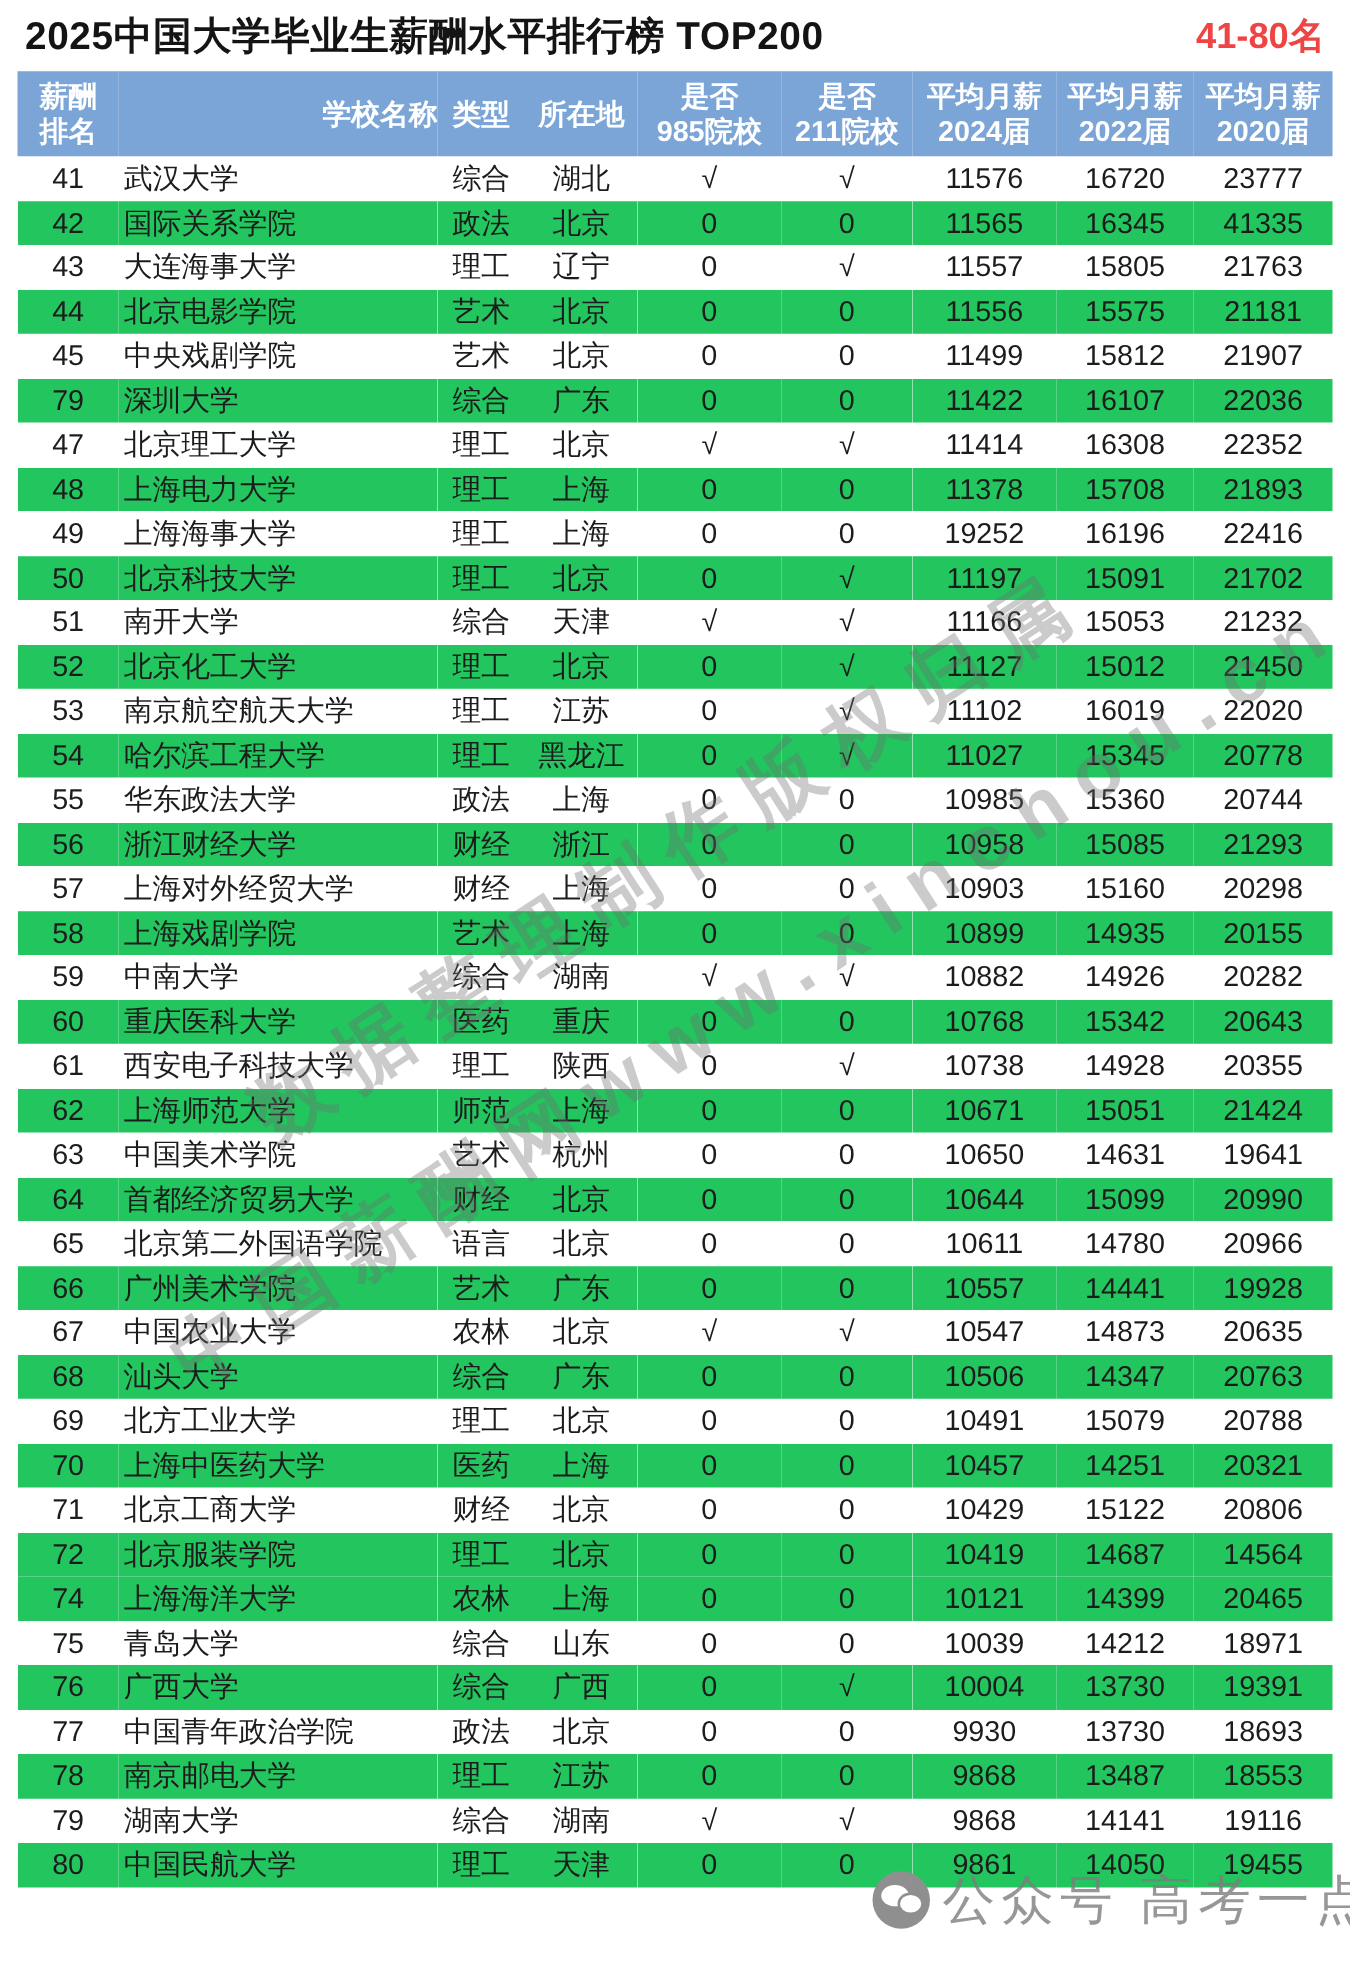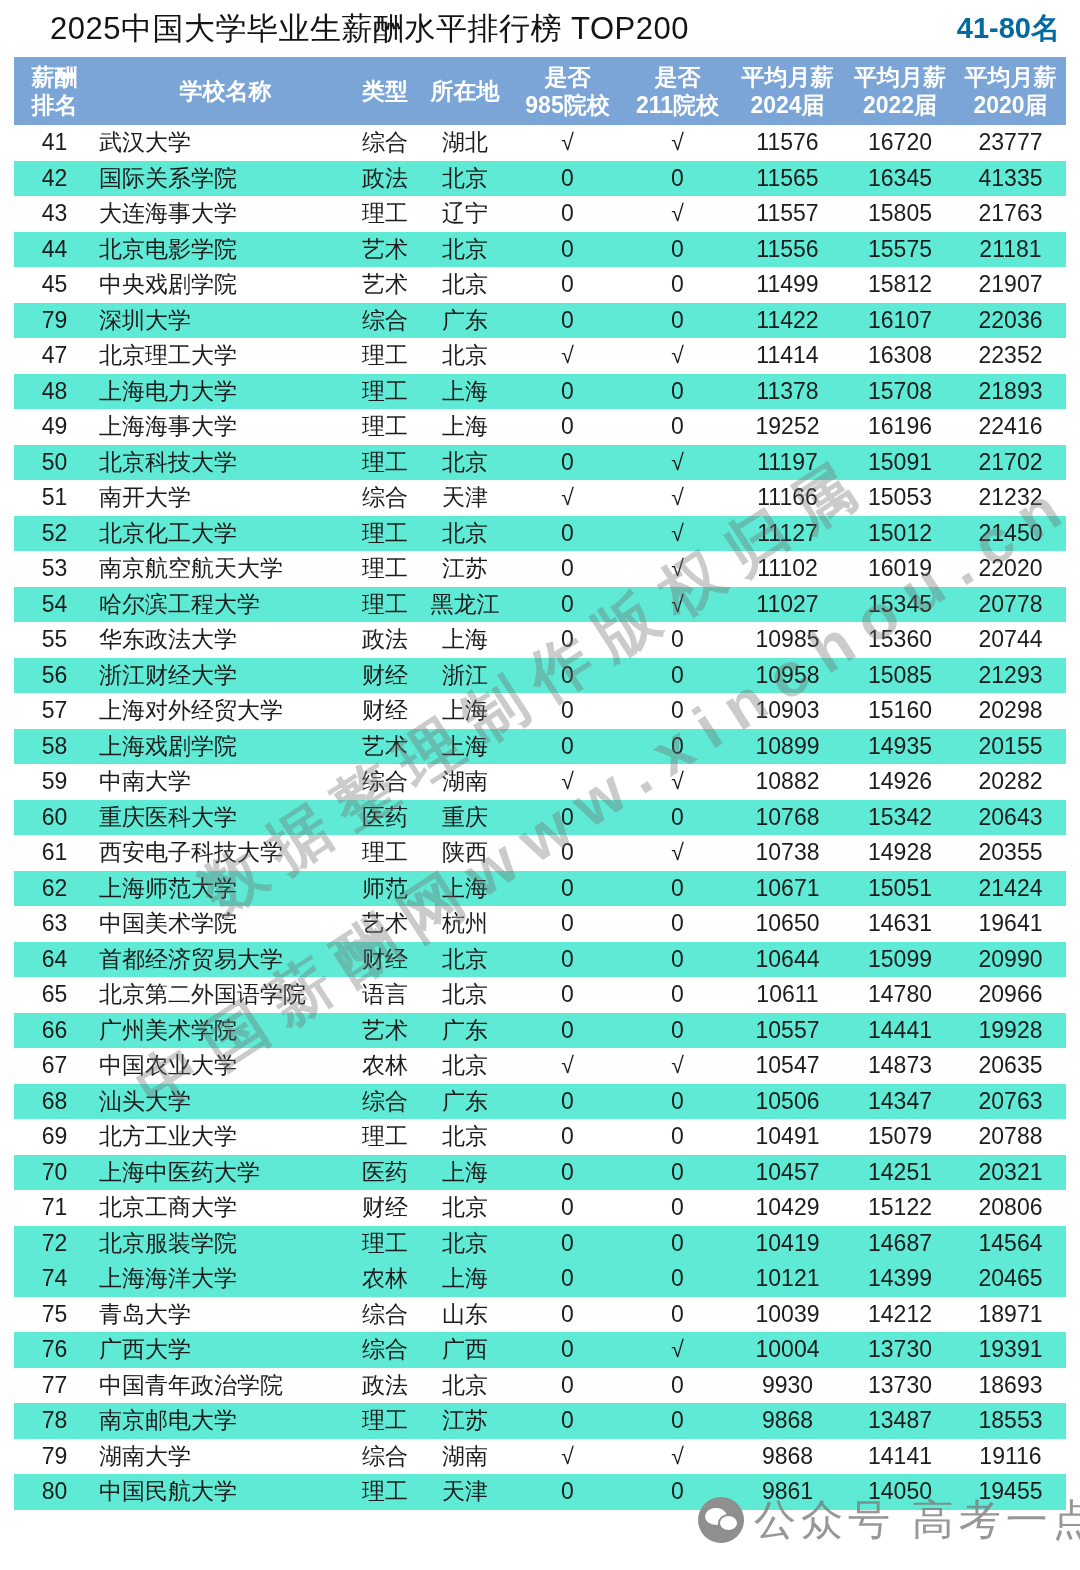--- a/index.html
+++ b/index.html
@@ -7,39 +7,39 @@
   body {
     width:1080px; height:1570px; position:relative; overflow:hidden;
     font-family:"Liberation Sans","DejaVu Sans",sans-serif;
     -webkit-font-smoothing:antialiased;
   }
   .titlebar {
     position:absolute; left:0; top:0; width:1080px; height:57px;
     display:flex; align-items:center; justify-content:space-between;
     padding:0 20px 0 20px;
   }
-  .page-title { font-size:31px; font-weight:normal; color:#141414; letter-spacing:0.5px;margin-left:30px; }
-  .range-label { font-size:29px; font-weight:bold; color:#0369a1; }
+  .page-title { font-size:31px; font-weight:bold; color:#141414; letter-spacing:0.5px; }
+  .range-label { font-size:29px; font-weight:bold; color:#ef4444; }
 
   table.rank-table {
     position:absolute; left:14px; top:57px; width:1052px;
     border-collapse:collapse; table-layout:fixed;
   }
   thead th {
     background:#7ba4d7; color:#ffffff; font-weight:bold; font-size:23px;
     height:68px; vertical-align:middle; text-align:center; line-height:1.22;
     padding:0;
   }
-  thead th.left { text-align:center; padding-left:6px; }
+  thead th.left { text-align:right; padding-left:6px; }
   tbody td {
     font-size:23px; color:#1c1c1c; height:35.5px; padding:0;
     text-align:center; vertical-align:middle; white-space:nowrap; overflow:hidden;
   }
   tbody td.name { text-align:left; padding-left:4px; }
-  tbody tr.alt { background:#5eead4; }
+  tbody tr.alt { background:#22c55e; }
 
   .wm-diag {
     position:absolute; left:10px; top:610px; width:1120px;
     transform:rotate(-33deg); transform-origin:50% 50%;
     text-align:center; color:rgba(112,112,112,0.36);
     font-size:62px; font-weight:bold; letter-spacing:16px; line-height:2.1;
     pointer-events:none; z-index:5; white-space:nowrap;
   }
   .wm-footer {
     position:absolute; left:698px; top:1492px; z-index:5;

